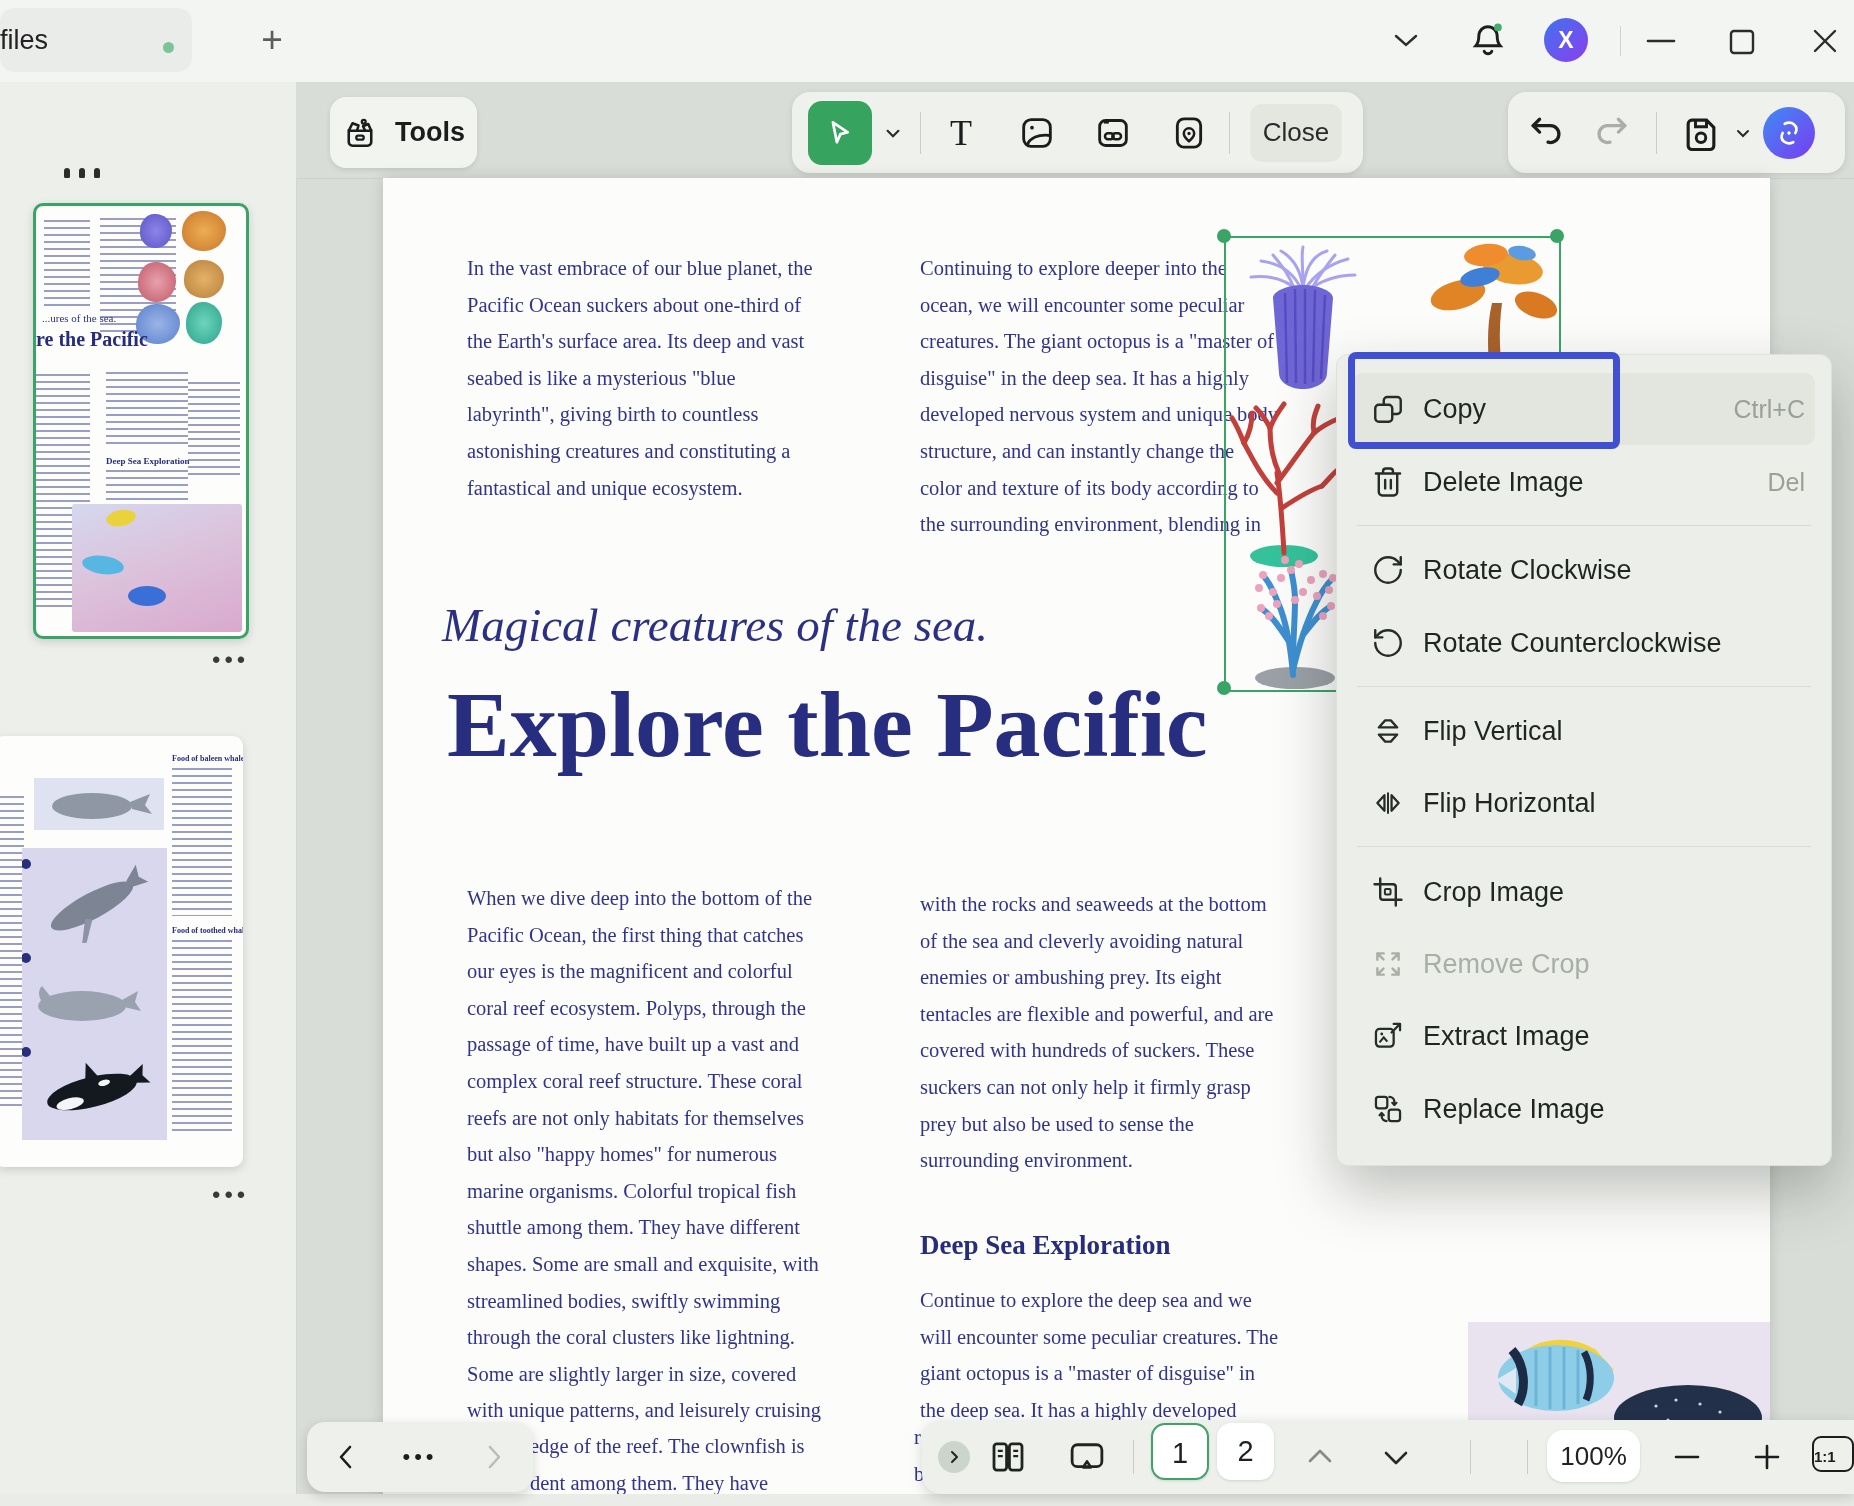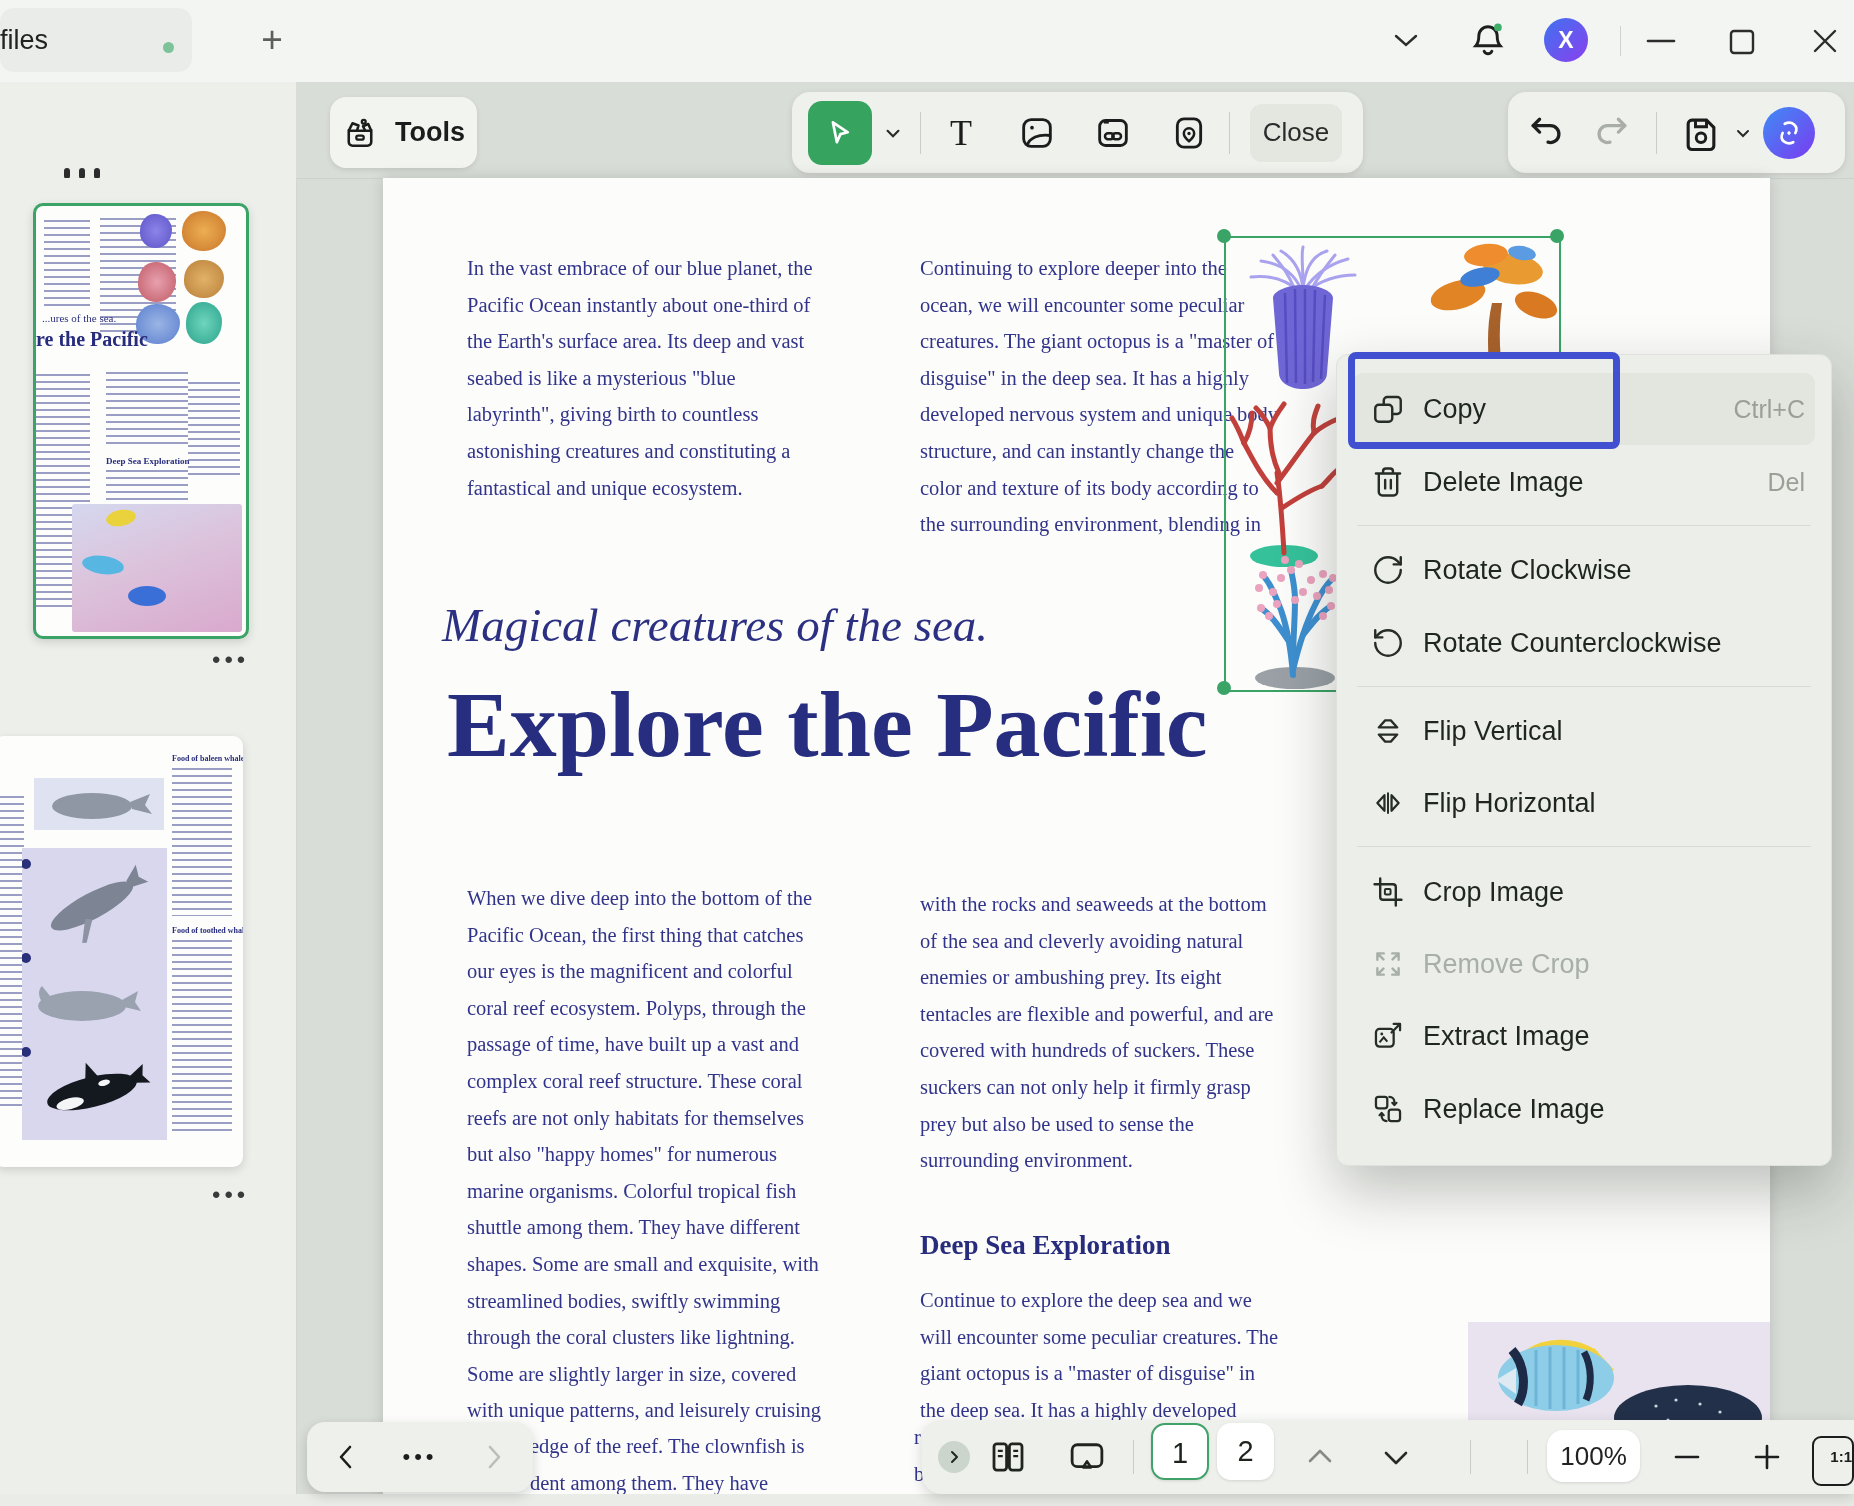--- a/index.html
+++ b/index.html
@@ -83,22 +83,22 @@
   
   .pagerbar{left:307px;top:1422px;width:226px;height:70px;background:#eef0ec;border-radius:18px;
     box-shadow:0 4px 12px rgba(0,0,0,.16);z-index:60;display:flex;align-items:center;justify-content:space-between;
     padding:0 26px;box-sizing:border-box;}
   .bottombar{left:922px;top:1420px;width:932px;height:74px;background:#eef0ec;border-radius:20px 0 0 20px;
     box-shadow:0 4px 14px rgba(0,0,0,.16);z-index:60;}
   .pgbox{top:3px;width:58px;height:57px;background:#fff;border-radius:14px;text-align:center;line-height:57px;
     font-size:29px;color:#1c221c;box-shadow:0 1px 3px rgba(0,0,0,.12);box-sizing:border-box;}
   .zoombox{left:625px;top:10px;width:93px;height:52px;background:#fff;border-radius:16px;text-align:center;
     line-height:52px;font-size:26px;color:#222;box-shadow:0 1px 3px rgba(0,0,0,.12);}
-  .ratiobox{left:890px;top:16px;width:42px;height:50px;border:2.5px solid #1d1d1d;border-radius:9px;
-    text-align:right;line-height:38px;font-size:15px;font-weight:bold;color:#1d1d1d;box-sizing:border-box;}
+  .ratiobox{left:890px;top:16px;width:42px;height:36px;border:2.5px solid #1d1d1d;border-radius:9px;
+    text-align:left;line-height:38px;font-size:15px;font-weight:bold;color:#1d1d1d;box-sizing:border-box;}
   .bdiv{top:20px;width:1px;height:34px;background:#c9cdc7;}
   .bottom-strip{left:0;top:1494px;width:1854px;height:12px;background:#e9ece7;z-index:55;}
 </style>
 </head>
 <body>
 
 <div id="screen">
 
   <div class="abs titlebar">
     <div class="abs tab">
@@ -283,21 +283,21 @@
       <div class="abs mini-h" style="left:178px;top:190px;font-size:8px">Food of toothed whales</div>
       <div class="abs flines" style="left:178px;top:204px;width:60px;height:196px"></div>
     </div>
     <div class="abs more-dots" style="left:212px;top:1003px">•••</div>
   </div>
 
   <div class="abs page">
 
     <div class="abs tcol" style="left:84px;top:72px">
       <div class="ln">In the vast embrace of our blue planet, the</div>
-      <div class="ln">Pacific Ocean instantly about one-third of</div>
+      <div class="ln">Pacific Ocean suckers about one-third of</div>
       <div class="ln">the Earth's surface area. Its deep and vast</div>
       <div class="ln">seabed is like a mysterious "blue</div>
       <div class="ln">labyrinth", giving birth to countless</div>
       <div class="ln">astonishing creatures and constituting a</div>
       <div class="ln">fantastical and unique ecosystem.</div>
     </div>
 
     <div class="abs tcol" style="left:537px;top:72px">
       <div class="ln">Continuing to explore deeper into the</div>
       <div class="ln">ocean, we will encounter some peculiar</div>

